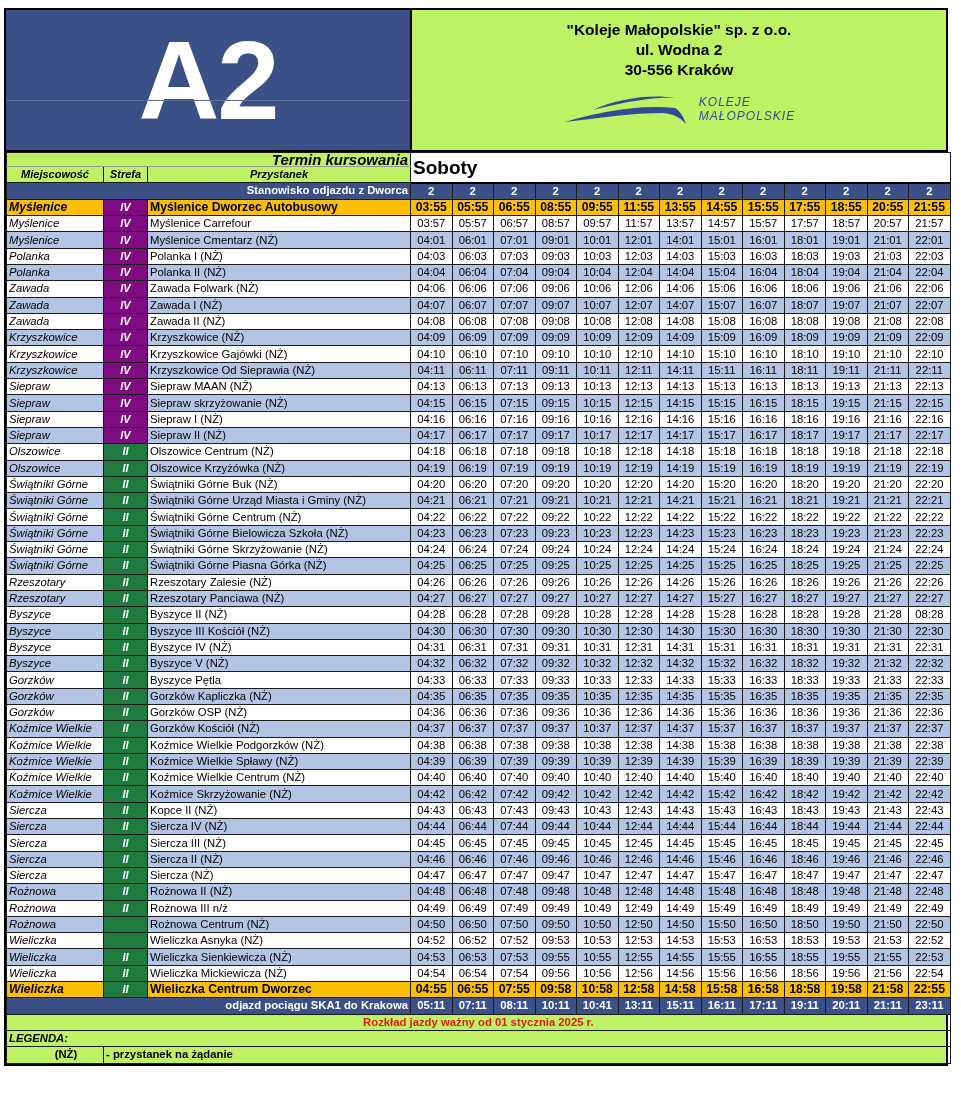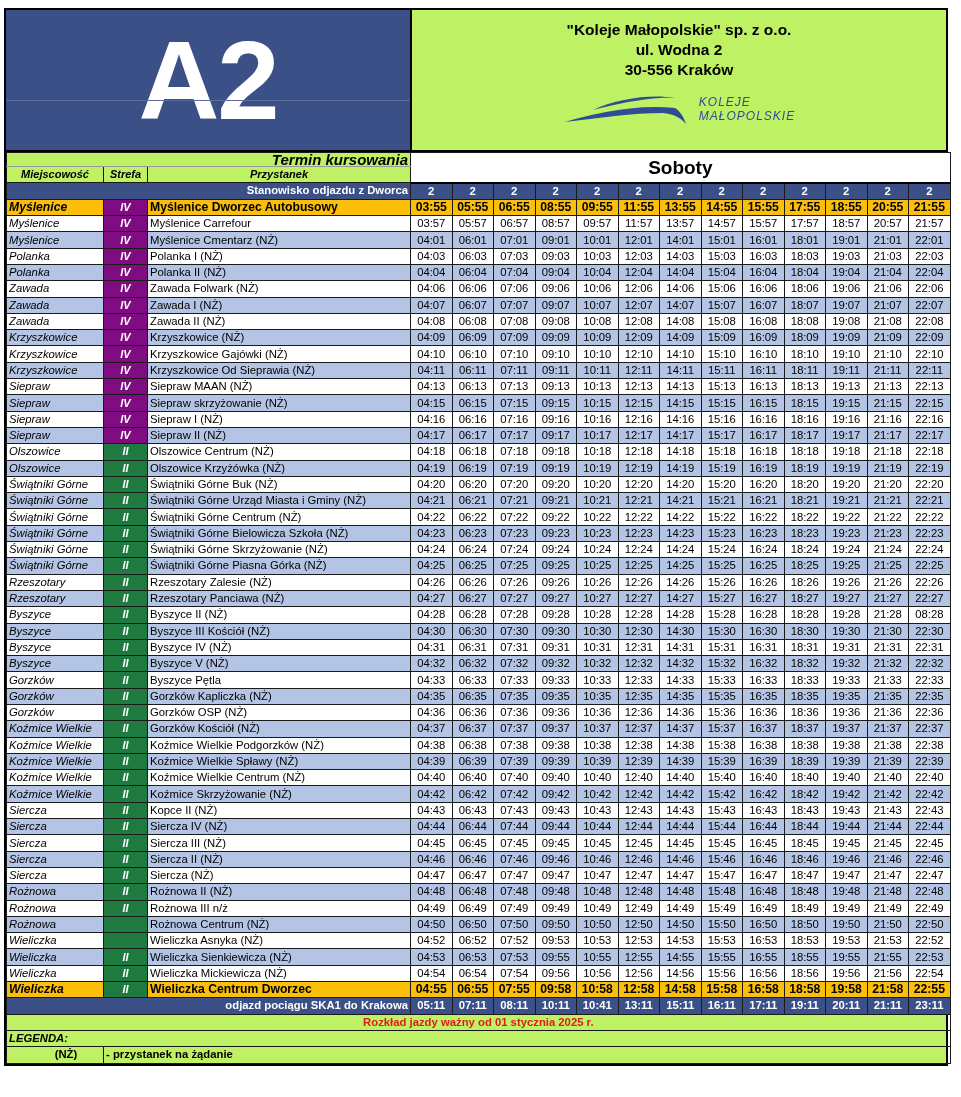--- a/index.html
+++ b/index.html
@@ -18,21 +18,21 @@
 
   table.tt { border-collapse:collapse; width:100%; table-layout:fixed; }
   table.tt td { border:1px solid #1a1a1a; padding:0 2px; height:15.3px; font-size:11.3px; line-height:15px; white-space:nowrap; overflow:hidden; }
   col.c-town { width:97px; }
   col.c-zone { width:44px; }
   col.c-stop { width:263px; }
   col.c-t { width:41.5px; }
 
   .r-termin td.lbl { text-align:right; font-weight:bold; font-style:italic; font-size:15px; height:13px; line-height:13px; border-bottom:1px solid #999; }
   .r-head td.h { text-align:center; font-weight:bold; font-style:italic; font-size:11px; height:15px;border-radius:8px; }
-  .days { text-align:center; font-weight:bold; font-size:19px !important; background:#fff; border-bottom:2px solid #000 !important; }
+  .days { text-align:left; font-weight:bold; font-size:19px !important; background:#fff; border-bottom:2px solid #000 !important; }
   .r-stand td { background:#3a5087; color:#fff; font-weight:bold; font-size:12px; height:15px; line-height:15px; }
   .r-stand td.lbl { text-align:right; }
   .r-stand td.t { text-align:center; }
 
   tr.row td.town { font-style:italic; }
   tr.row td.zone { text-align:center; color:#fff; font-weight:bold; font-style:italic; font-size:11px;margin-left:8px; }
   tr.row td.zone.IV { background:#7f0c80; }
   tr.row td.zone.II { background:#1f7a3f; }
   tr.row td.t { text-align:center; font-size:11.3px; padding:0; }
   tr.row.w td:not(.zone) { background:#ffffff; }

